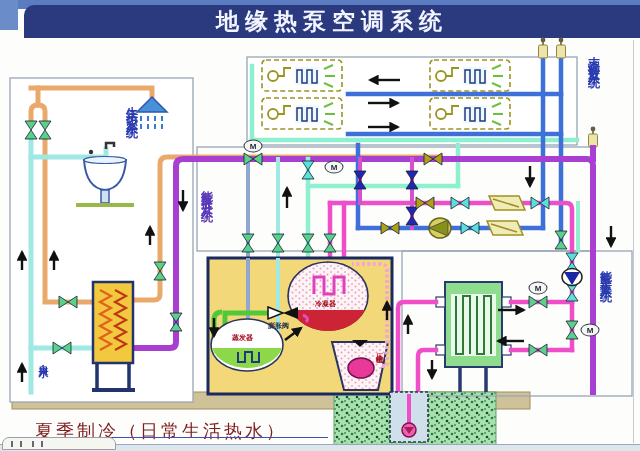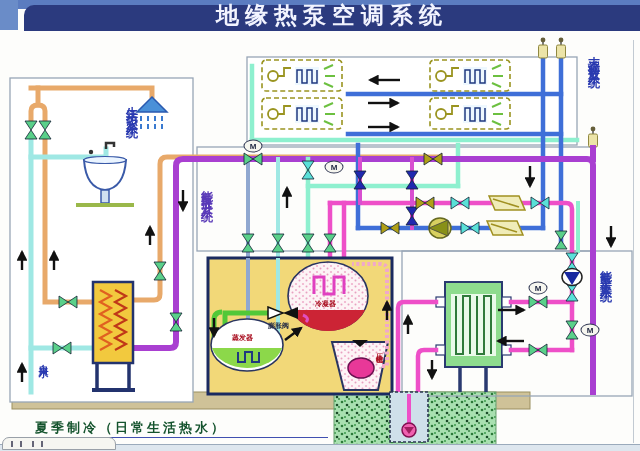--- a/index.html
+++ b/index.html
@@ -1,34 +1,34 @@
 <!DOCTYPE html>
 <html><head>
 <meta charset="utf-8">
 <style>
   html,body{margin:0;padding:0;background:#e8e8e8;}
   .stage{position:relative;width:640px;height:451px;background:#fdfdfb;overflow:hidden;
          font-family:"Liberation Sans","DejaVu Sans",sans-serif;}
   .topstrip{position:absolute;left:0;top:0;width:640px;height:9px;background:#5b7cc0;}
   .cornersq{position:absolute;left:0;top:0;width:18px;height:30px;background:#6a8cc8;}
-  .banner{position:absolute;left:24px;top:5px;right:0;height:26px;background:#2b3a7e;
-          border-radius:10px 0 0 0;display:flex;align-items:flex-end;justify-content:center;}
+  .banner{position:absolute;left:24px;top:5px;right:0;height:33px;background:#2b3a7e;
+          border-radius:10px 0 0 0;display:flex;align-items:center;justify-content:center;}
   .banner .t{color:#f2f4ff;font-size:23px;font-weight:bold;letter-spacing:6px;}
   svg.diagram{position:absolute;left:0;top:0;}
   .vlabel{position:absolute;writing-mode:vertical-rl;text-orientation:upright;
           color:#2a3ab0;font-weight:bold;font-size:12px;letter-spacing:4px;line-height:1;}
   .vlabel.small{font-size:10px;letter-spacing:2px;}
   .clabel{position:absolute;font-size:7px;font-weight:bold;color:#aa1122;line-height:1;}
   .clabel.dark{color:#222a44;}
   .clabel.vert{writing-mode:vertical-rl;text-orientation:upright;letter-spacing:1px;}
   .m-badge{position:absolute;transform:translate(-50%,-50%);width:17px;height:11px;
            border:1px solid #333a55;border-radius:50%;background:#f6f6ef;color:#222a44;
            font-size:8px;font-weight:bold;display:flex;align-items:center;justify-content:center;}
-  .caption{position:absolute;left:35px;top:419px;color:#14532d;font-weight:bold;
-           font-size:13px;letter-spacing:3px;}
+  .caption{position:absolute;left:35px;top:419px;color:#7f1d1d;font-weight:normal;
+           font-size:18px;letter-spacing:3px;}
   .cap-underline{position:absolute;left:28px;top:437px;width:300px;height:0;
                  border-top:1.5px solid #4050b0;}
   .rightedge{position:absolute;left:633px;top:40px;width:0;height:403px;border-left:1px solid #c2cad2;}
   .bottomstrip{position:absolute;left:0;top:444px;width:640px;height:7px;background:#dde6ee;border-top:1px solid #9aaabb;}
   .toolbar{position:absolute;left:2px;top:437px;width:114px;height:13px;background:#f6f6f1;
            border:1px solid #99a0a8;border-radius:7px 7px 0 0;display:flex;align-items:center;gap:10px;padding-left:8px;box-sizing:border-box;}
   .tb-mark{width:7px;height:6px;border-left:2px solid #667;border-right:2px solid #667;}
 </style>
 </head>
 <body>

